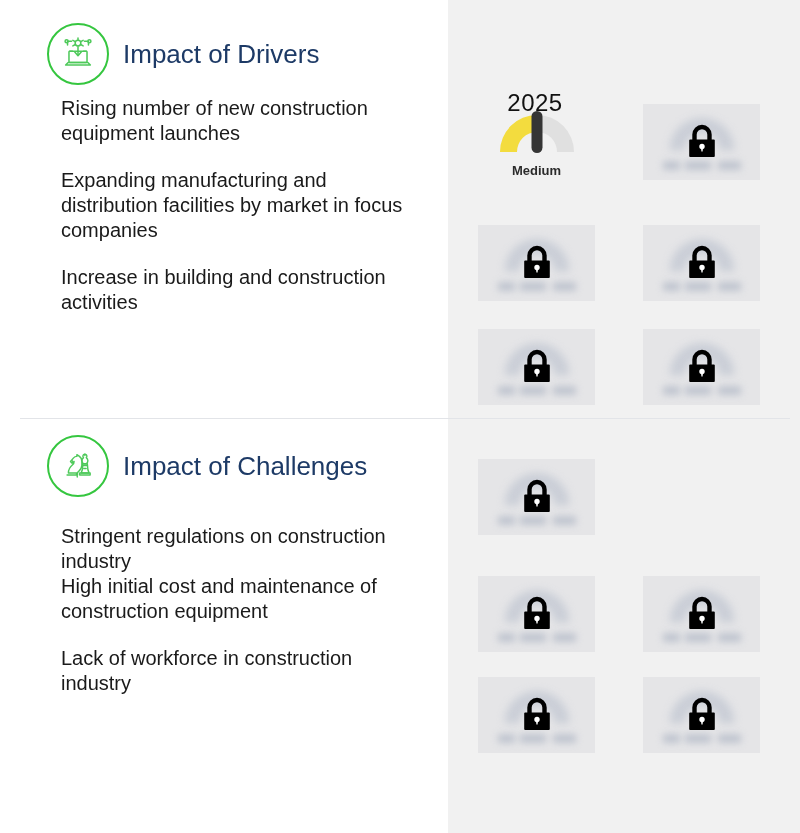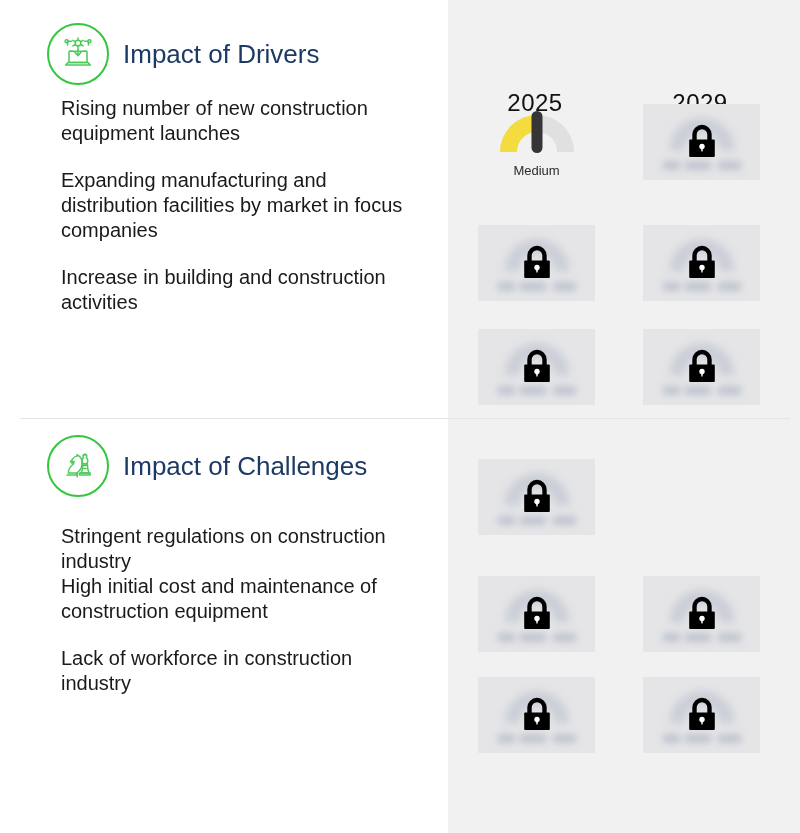--- a/index.html
+++ b/index.html
@@ -109,20 +109,21 @@
   }
   .item-text.r0 { margin-top: 0; }
   .item-text.r1 { margin-top: 22px; }
   .item-text.r2 { margin-top: 22px; }
 
   
   .metric-cell {
     position: absolute;
     width: 117px;
     height: 76px;
+    font-weight: bold;
   }
 
   .locked {
     width: 117px;
     height: 76px;
     background: #e5e5e7;
     position: relative;
     overflow: hidden;
   }
   .locked .blurred-gauge {
@@ -174,21 +175,20 @@
 </style>
 </head>
 <body>
 
 <div id="root">
 
   <div class="metrics-panel"></div>
 
   <div class="col-headers">
     <div class="col-header c1">2025</div>
-    <div class="col-header c2">2029</div>
   </div>
 
   <div class="section-divider"></div>
 
   <div class="section drivers">
     <div class="section-head">
       <div class="section-icon">
         <svg width="38" height="38" viewBox="0 0 40 40" fill="none" stroke="#4ec95a" stroke-width="1.6" stroke-linecap="round" stroke-linejoin="round">
           <circle cx="20" cy="8.5" r="3"></circle>
           <path d="M20 5.5 L20 3.2"></path>

